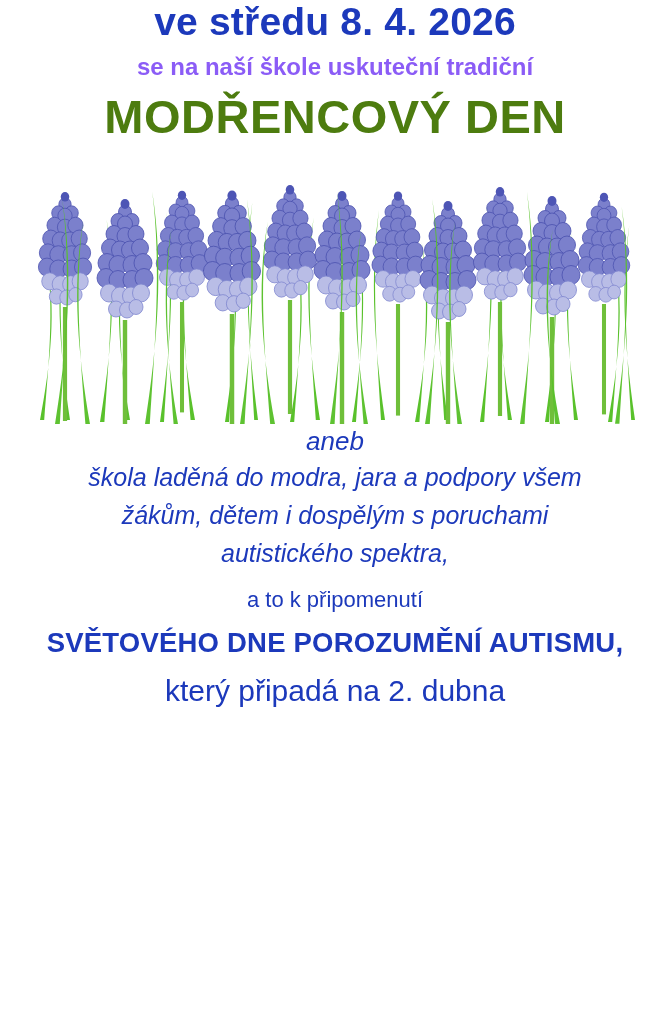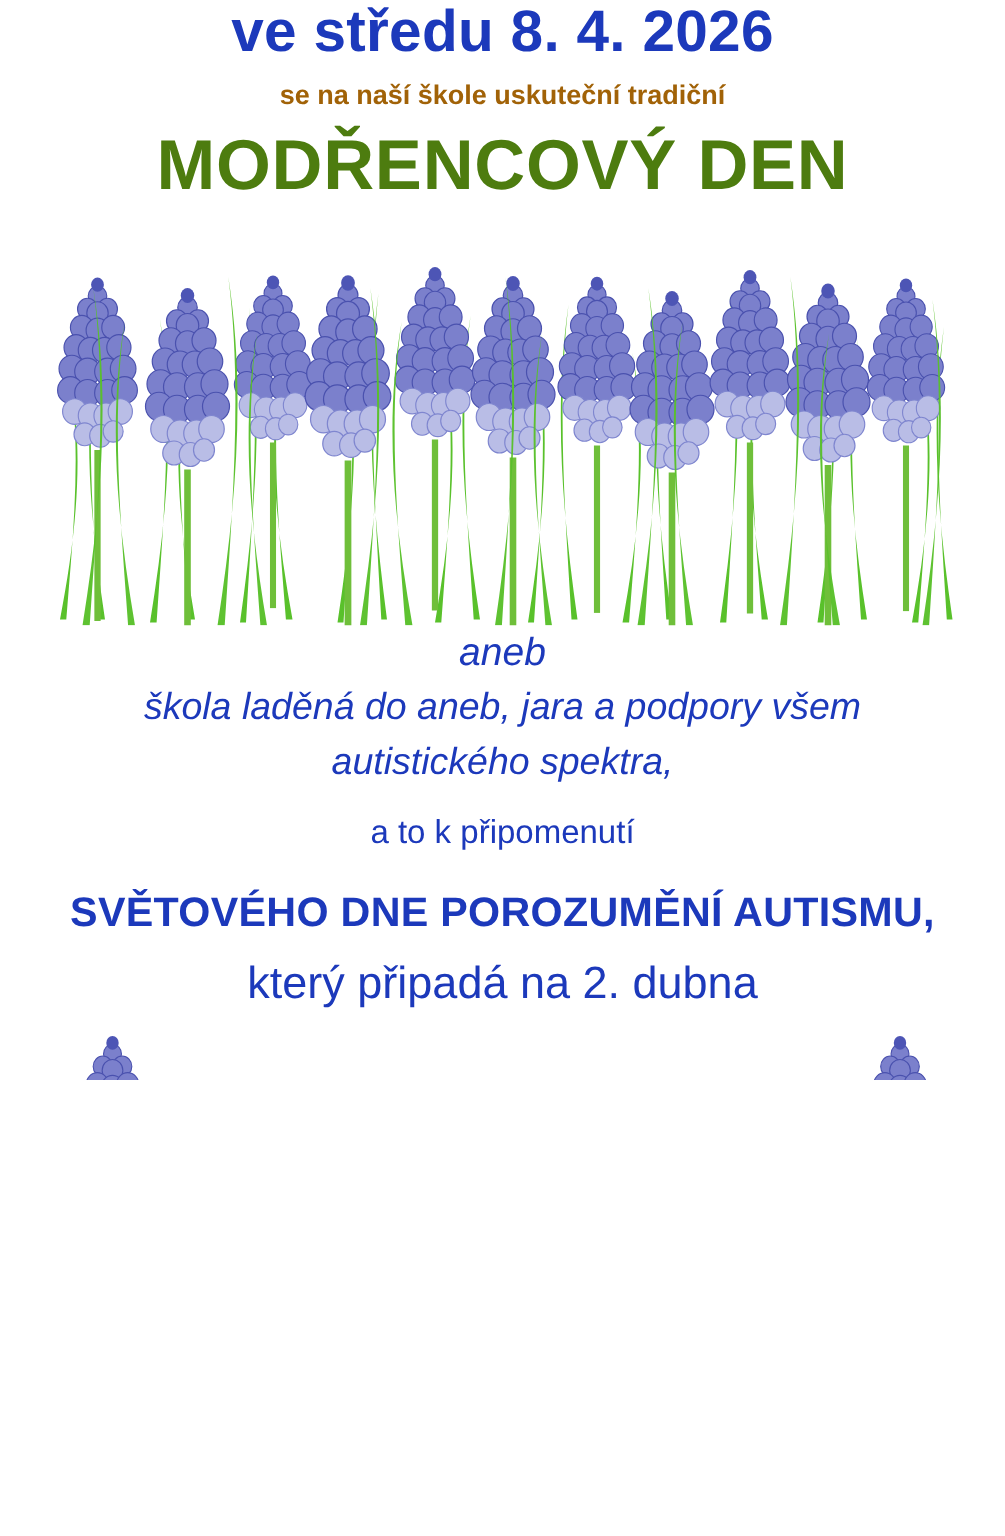--- a/index.html
+++ b/index.html
@@ -31,23 +31,23 @@
   .line-date {
     font-size: 39px;
     font-weight: bold;
     color: #1c39bb;
     letter-spacing: 0.2px;
     line-height: 1.05;
     margin-top: 2px;
     white-space: nowrap;
   }
   .line-sub {
-    font-size: 18px;
+    font-size: 24px;
     font-weight: bold;
-    color: #a16207;
+    color: #8b5cf6;
     line-height: 1.15;
     margin-top: 10px;
     white-space: nowrap;
   }
   .line-title {
     font-size: 47px;
     font-weight: bold;
     color: #4d7c0f;
     letter-spacing: 0.5px;
     line-height: 1.1;
@@ -90,21 +90,21 @@
   .small-note {
     font-size: 22px;
     color: #1c39bb;
     margin-top: 16px;
     line-height: 1.2;
   }
   .banner {
     font-size: 27.5px;
     font-weight: bold;
     color: #1c39bb;
-    margin-top: 24px;
+    margin-top: 14px;
     letter-spacing: 0.2px;
     white-space: nowrap;
   }
   .which-day {
     font-size: 30px;
     color: #1c39bb;
     margin-top: 14px;
     line-height: 1.2;
   }
 
@@ -332,21 +332,22 @@
           </g>
         <g transform="translate(615,272) scale(1.1,1.45)">
             <use href="#blade"></use>
           </g>
       </g>
     </svg>
   </div>
 
   <div class="mid">
     <div class="aneb">aneb</div>
-    <div class="mid-body">škola laděná do aneb, jara a podpory všem</div>
+    <div class="mid-body">škola laděná do modra, jara a podpory všem</div>
+    <div class="mid-body">žákům, dětem i dospělým s poruchami</div>
     <div class="mid-body">autistického spektra,</div>
     <div class="small-note">a to k připomenutí</div>
     <div class="banner">SVĚTOVÉHO DNE POROZUMĚNÍ AUTISMU,</div>
     <div class="which-day">který připadá na 2. dubna</div>
   </div>
 
   <div class="bottom">
 
     <div class="side-flower side-left">
       <svg width="95" height="200" viewBox="0 0 95 200" xmlns="http://www.w3.org/2000/svg" aria-hidden="true">

